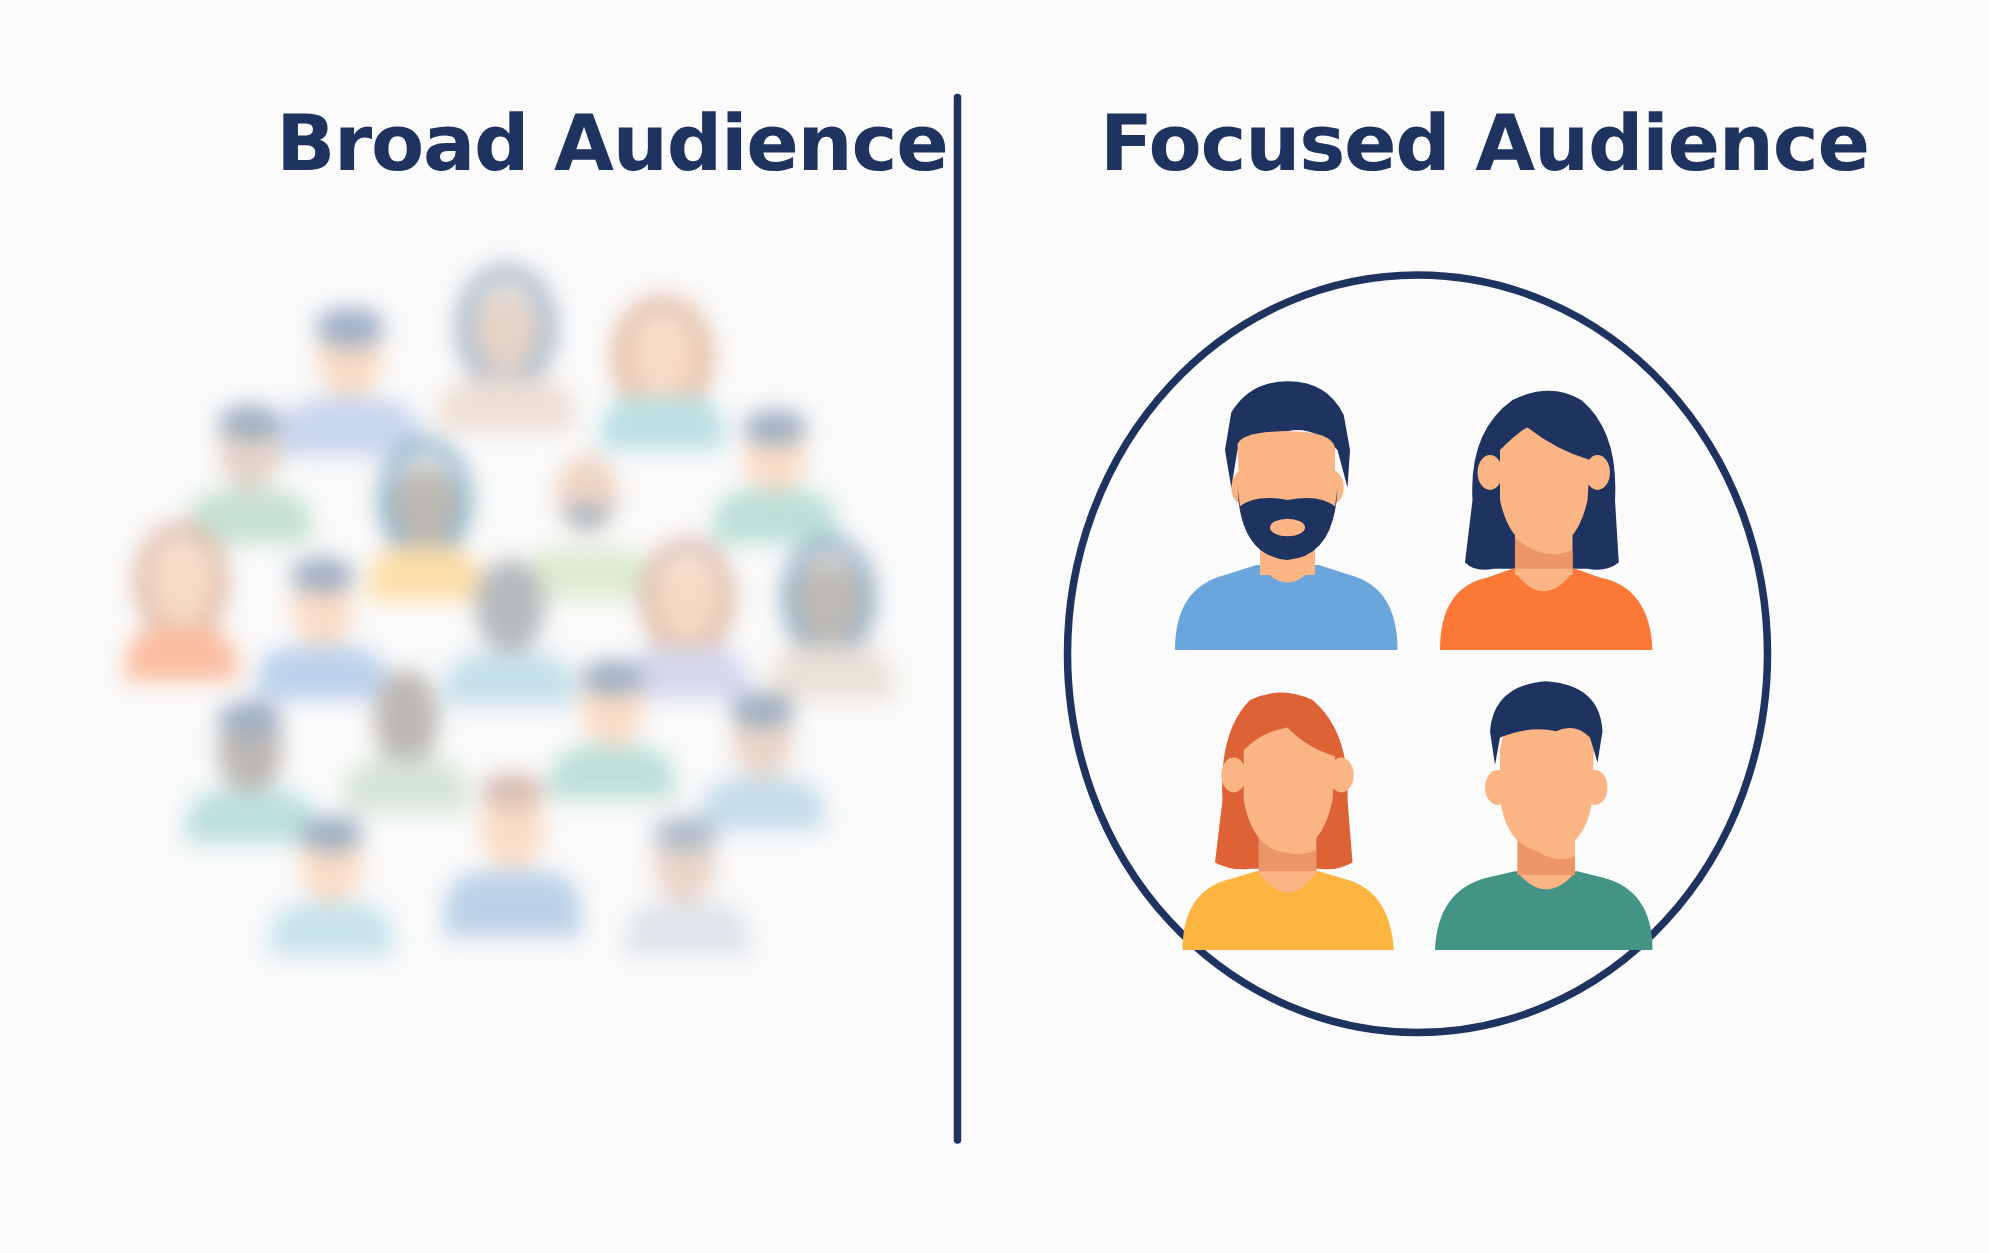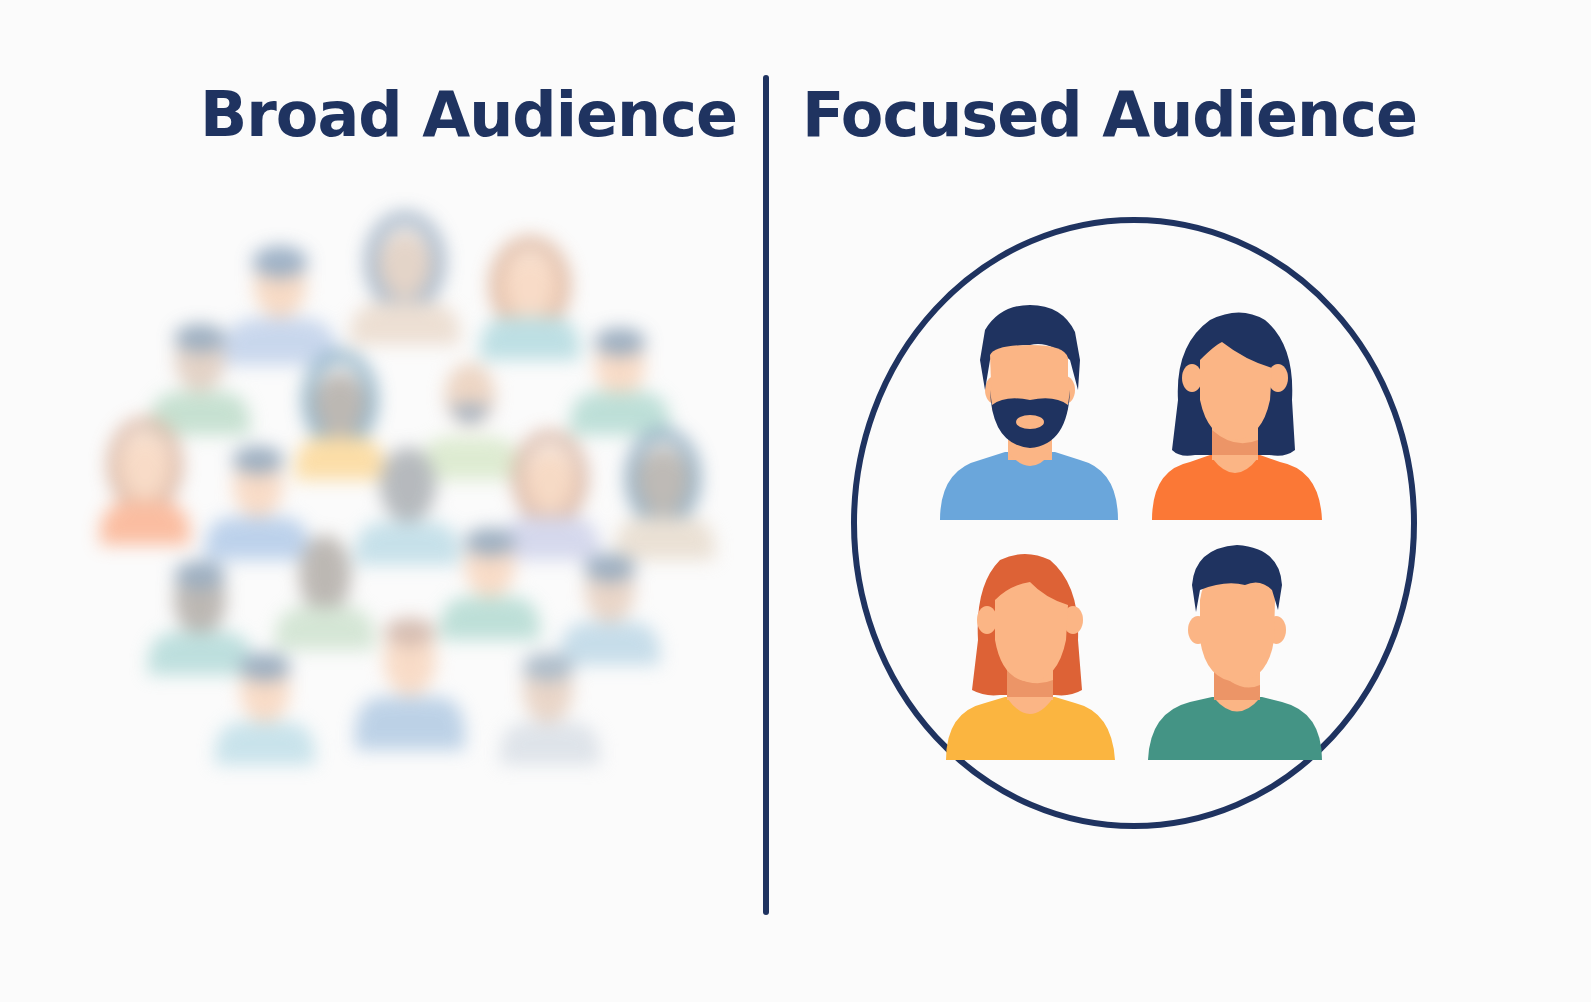--- a/index.html
+++ b/index.html
@@ -1,19 +1,19 @@
 <!DOCTYPE html>
 <html><head>
 <meta charset="utf-8">
 <style>
   html, body { margin:0; padding:0; }
   body { width:1591px; height:1002px; background:#fbfbfb; position:relative; overflow:hidden; font-family:"DejaVu Sans", sans-serif; }
   .title { position:absolute; top:78px; font-weight:bold; font-size:62px; color:#1f3360; letter-spacing:-1px; white-space:nowrap; }
-  .title.left { left:200px; }
-  .title.right { left:802px; }
+  .title.left { left:221px; }
+  .title.right { left:880px; }
   .divider { position:absolute; left:763px; top:75px; width:6px; height:840px; background:#1f3360; border-radius:3px; }
   .crowd { position:absolute; left:0; top:0; width:1591px; height:1002px; filter:blur(9px); opacity:0.75; }
   .focus { position:absolute; left:0; top:0; }
 </style>
 </head>
 <body>
 
 <div class="title left">Broad Audience</div>
 <div class="title right">Focused Audience</div>
 <div class="divider"></div>

